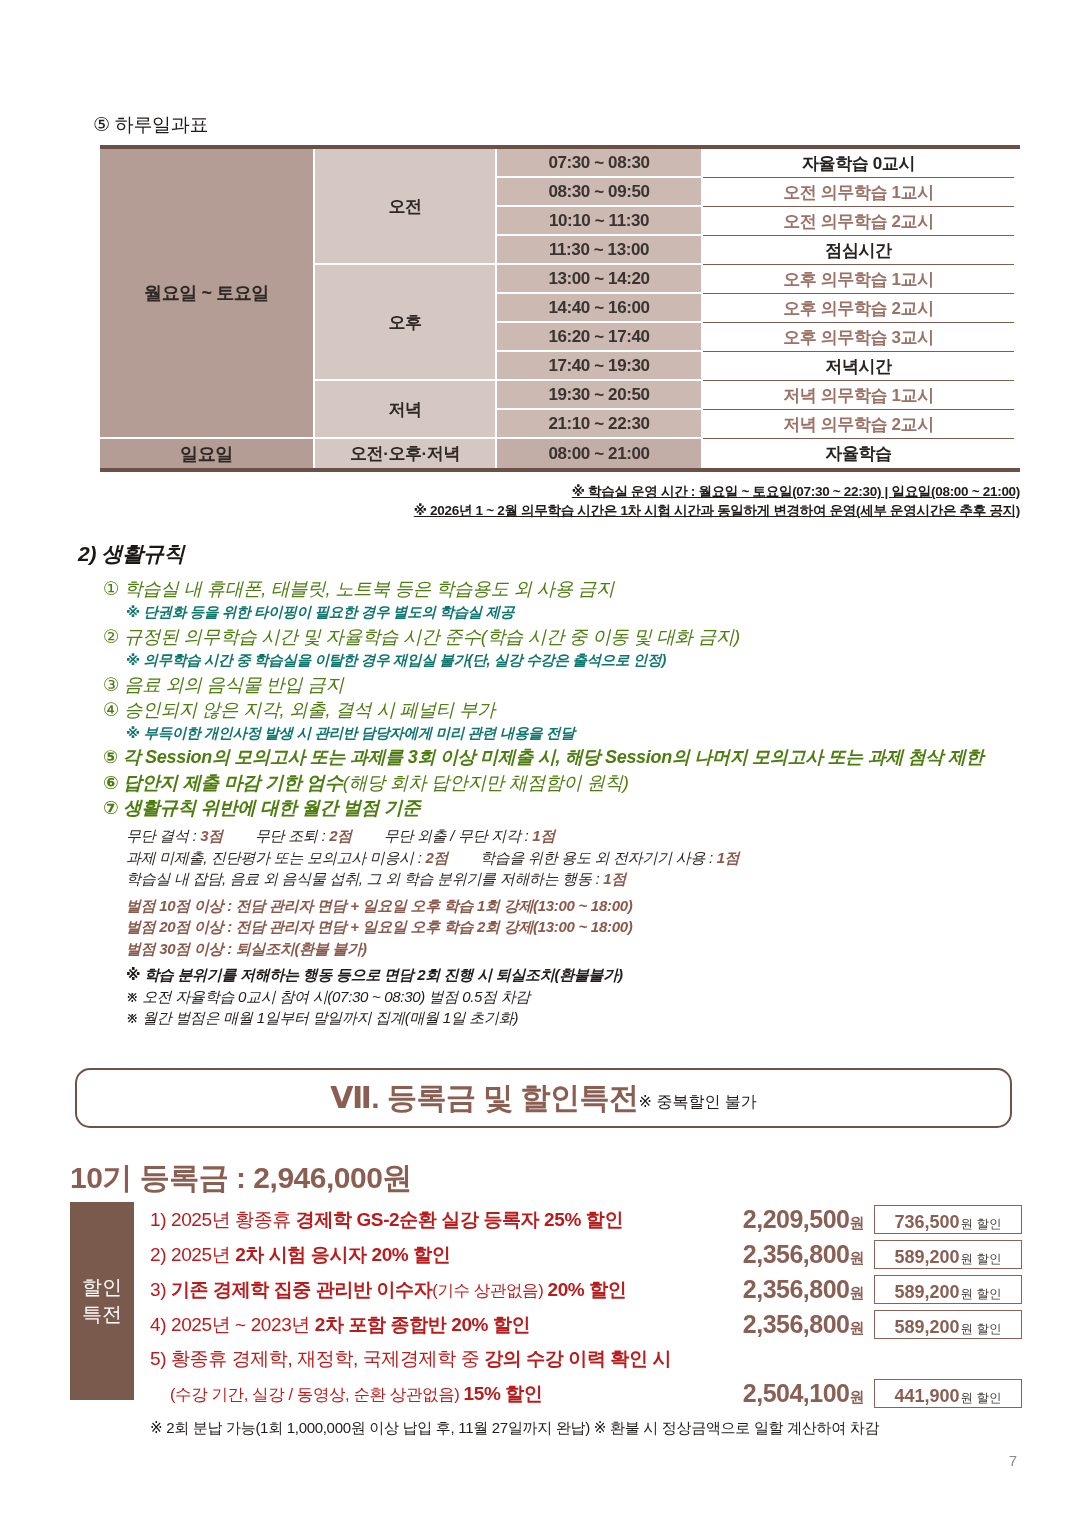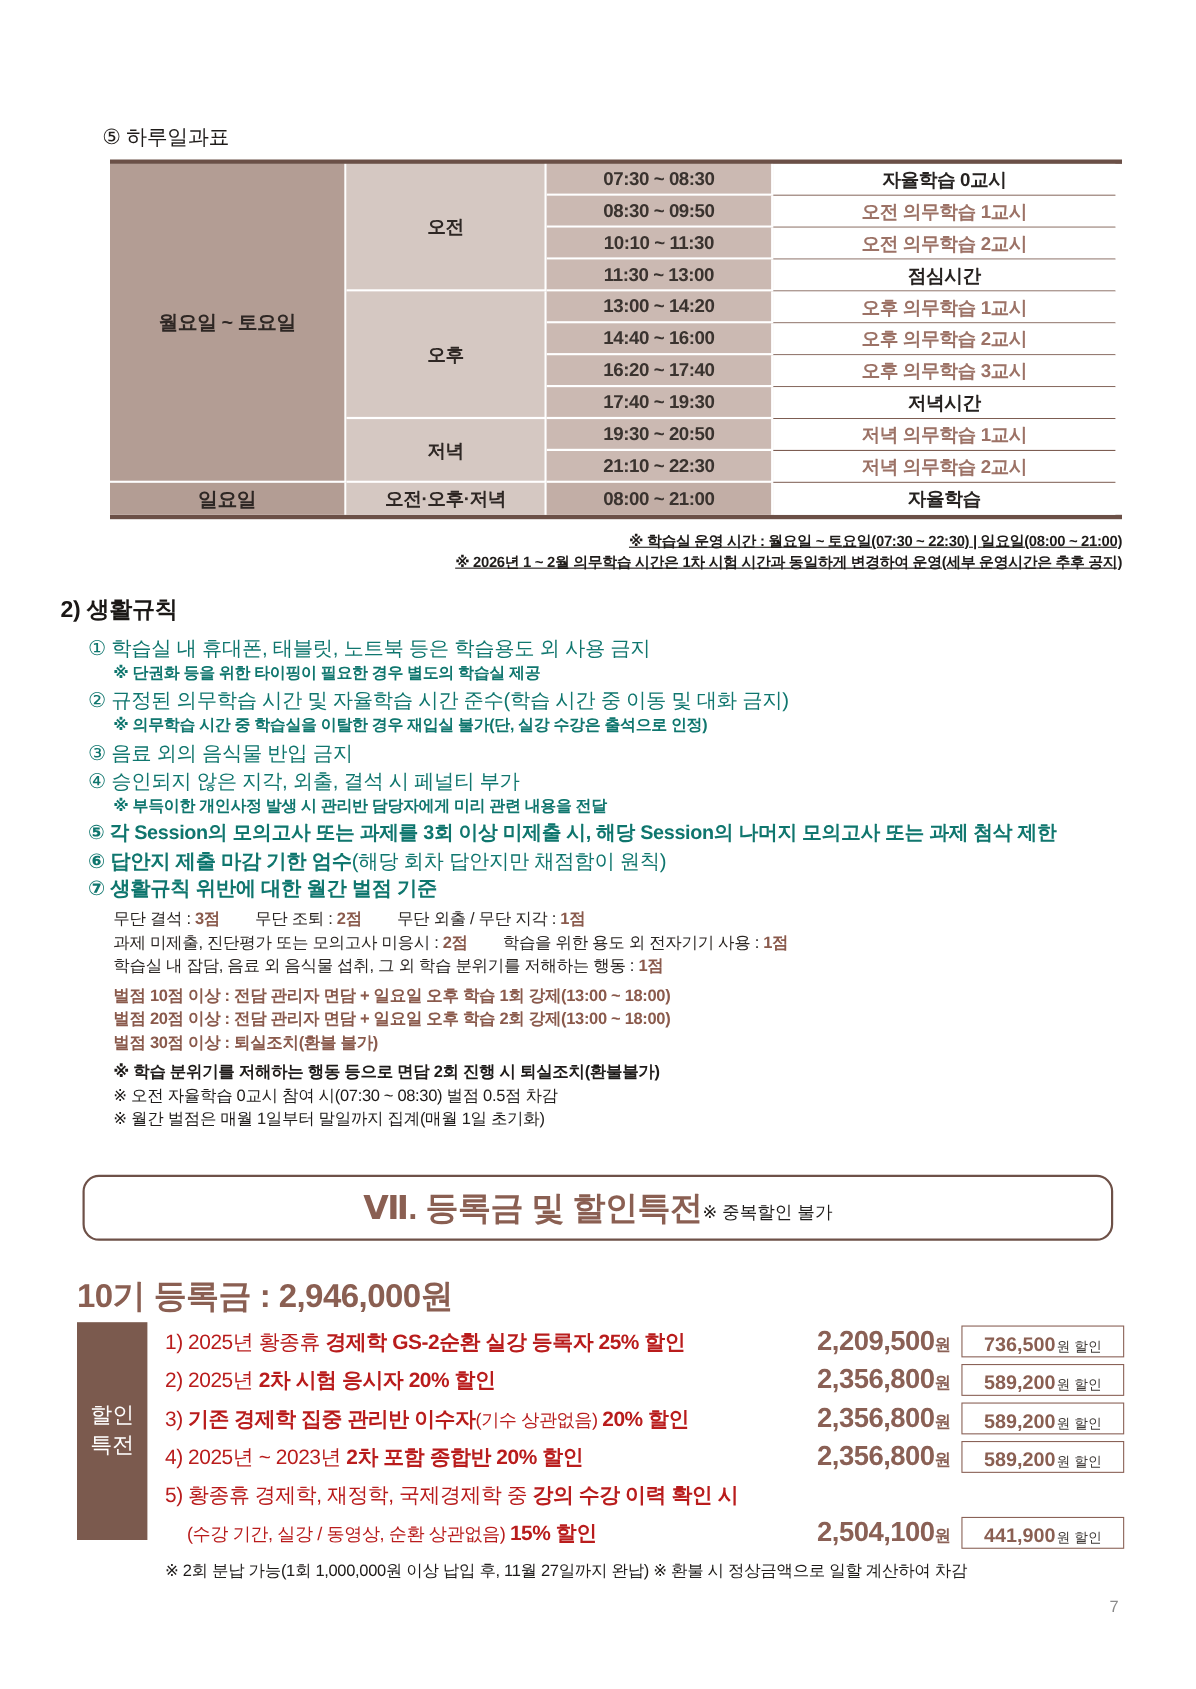--- a/index.html
+++ b/index.html
@@ -31,23 +31,23 @@
   .c-time   { background:#cbb9b2; color:#3a332f; }
   .c-time-sun { background:#c2aea6; }
   .c-act    { background:#ffffff; border-right:none; border-bottom:1.5px solid #7d5d52; color:#262220; }
   .c-act.accent { color:#9c7266; }
   .row-last { border-bottom:none !important; }
 
   .sched-notes { position:absolute; right:67px; top:482px; text-align:right;
                  font-size:13.5px; font-weight:bold; color:#1e1b19; line-height:19px; letter-spacing:-0.3px;text-decoration:underline; }
 
   
-  .rules { position:absolute; left:55px; top:540px; width:1005px; letter-spacing:-0.3px; }
+  .rules { position:absolute; left:78px; top:540px; width:1005px; letter-spacing:-0.3px;font-style:italic; }
   .rules-heading { font-size:21px; font-weight:bold; color:#1b1816; margin-bottom:8px; }
-  .r-item  { font-size:18.5px; color:#0f766e; margin-left:25px; line-height:25px; white-space:nowrap; }
+  .r-item  { font-size:18.5px; color:#4d7c0f; margin-left:25px; line-height:25px; white-space:nowrap; }
   .r-note  { font-size:14.5px; font-weight:bold; color:#0f766e; margin-left:48px; line-height:23px; white-space:nowrap; }
   .r-bold  { font-weight:bold; }
   .r-pen   { font-size:15px; color:#2a2522; margin-left:48px; line-height:21.5px; white-space:nowrap; }
   .r-pen .pair { margin-right:28px; }
   .pen-val { font-weight:bold; color:#8a5a4c; }
   .r-warn  { font-size:15px; font-weight:bold; color:#8a5a4c; margin-left:48px; line-height:21.5px; white-space:nowrap; }
   .r-bignote { font-size:15px; color:#1e1b19; margin-left:48px; line-height:21.5px; white-space:nowrap; }
   .r-bignote.bold { font-weight:bold; }
   .sp-before { margin-top:5px; }
 

